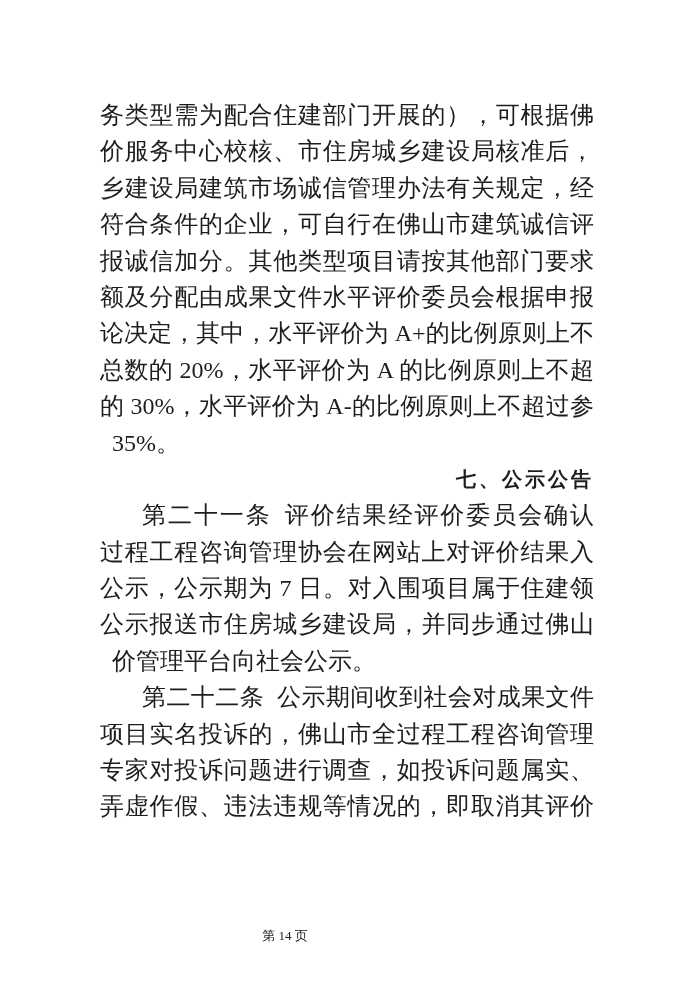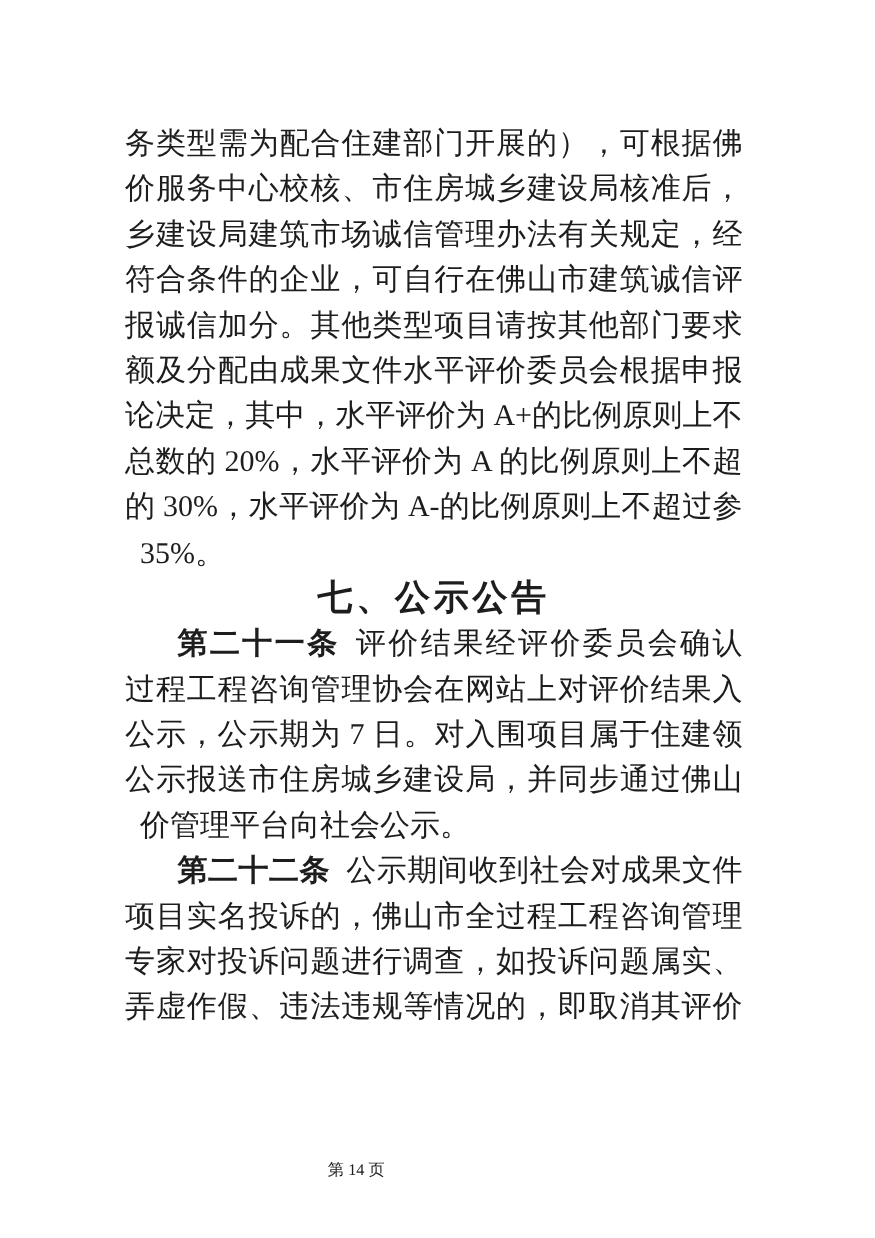--- a/index.html
+++ b/index.html
@@ -35,27 +35,27 @@
     text-justify: inter-character;
   }
   .last {
     text-align: left;
     margin-left: 12px;
   }
   .indent {
     padding-left: 42px;
   }
   .term {
-    font-weight: 700;
+    font-weight: 400;
     margin-right: 13px;
   }
   .heading {
-    font-size: 28px;
+    font-size: 20px;
     font-weight: 700;
-    text-align: center;
+    text-align: right;
     letter-spacing: 3px;
   }
   .footer {
     position: absolute;
     top: 928px;
     left: 0;
     width: 570px;
     text-align: center;
     font-size: 13px;
     line-height: 16px;

